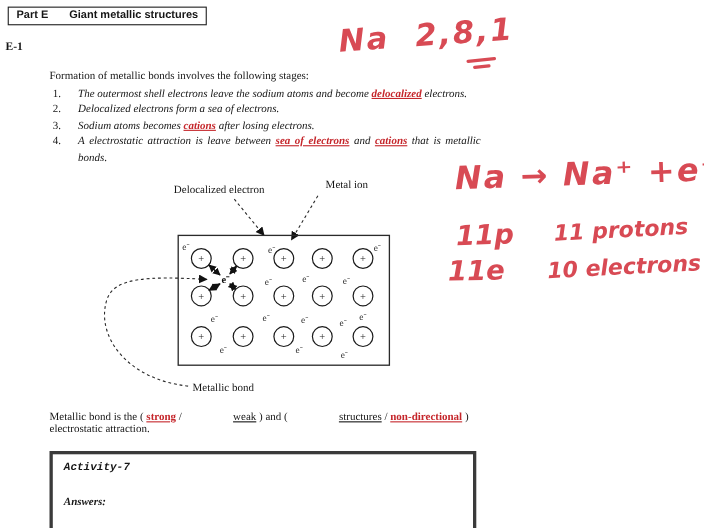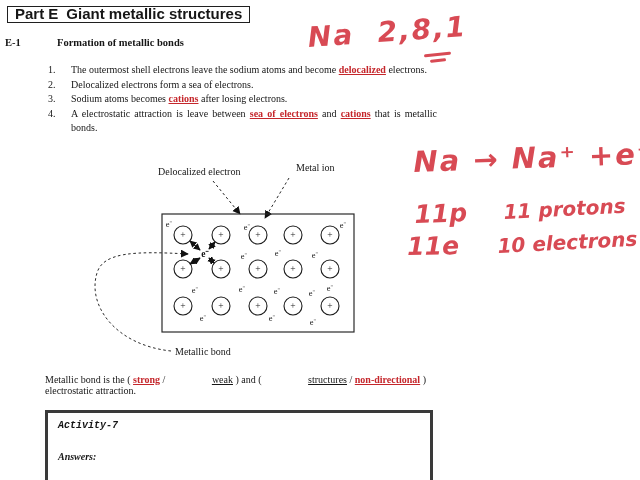--- a/index.html
+++ b/index.html
@@ -9,36 +9,36 @@
     font-family:"Liberation Serif", serif;
     color:#161616;
   }
   .abs{position:absolute;}
 
   
   .part-box{
     left:7px;top:6px;
     border:1.5px solid #1f1f1f;
     padding:1px 7px 2px 7px;
-    display:flex;gap:8px;
+    display:flex;gap:19px;
     font-family:"Liberation Sans", sans-serif;
-    font-weight:bold;font-size:15px;line-height:12px;
+    font-weight:bold;font-size:10px;line-height:12px;
     background:#fff;
   }
 
   
-  .section-head{left:5px;top:37px;display:flex;font-weight:bold;font-size:10.5px;gap:12px;}
+  .section-head{left:5px;top:37px;display:flex;font-weight:bold;font-size:10.5px;}
   .section-head .sec-num{width:40px;}
 
   
   .content{left:45px;top:63px;width:392px;font-size:10px;line-height:14.5px;}
   .intro{margin:0 0 1px 0;}
   .stage{display:flex;}
   .stage .num{width:23px;flex:0 0 23px;padding-left:3px;}
-  .stage .stxt{width:369px;}
+  .stage .stxt{width:369px;font-style:italic;}
   .stage .stxt.justify{text-align:justify;word-spacing:1.4px;}
   .keyword{color:var(--printed_red,#c5262b);font-weight:bold;text-decoration:underline;}
   .u{text-decoration:underline;margin-left:44px;}
 
   
   .dlabel{font:10px "Liberation Serif", serif;fill:#161616;}
   .dash{stroke:#2a2a2a;stroke-width:1;stroke-dasharray:2.6 2.6;fill:none;}
   .dbox{fill:none;stroke:#2a2a2a;stroke-width:1.2;}
   .ion{fill:none;stroke:#1c1c1c;stroke-width:1.1;}
   .ion-plus{font:9.5px "Liberation Serif", serif;text-anchor:middle;fill:#1c1c1c;}
@@ -81,24 +81,24 @@
 </head>
 <body>
 
 <div class="abs part-box">
   <span>Part E</span>
   <span>Giant metallic structures</span>
 </div>
 
 <div class="abs section-head">
   <span class="sec-num">E-1</span>
-  <span>Formation of metallic bonds</span>
 </div>
 
 <div class="abs content">
+  <p class="intro">Formation of metallic bonds involves the following stages:</p>
   <div class="stage">
     <span class="num">1.</span>
     <span class="stxt"><span>The outermost shell electrons leave the sodium atoms and become </span><span class="keyword">delocalized</span><span> electrons.</span></span>
   </div>
   <div class="stage">
     <span class="num">2.</span>
     <span class="stxt">Delocalized electrons form a sea of electrons.</span>
   </div>
   <div class="stage">
     <span class="num">3.</span>

